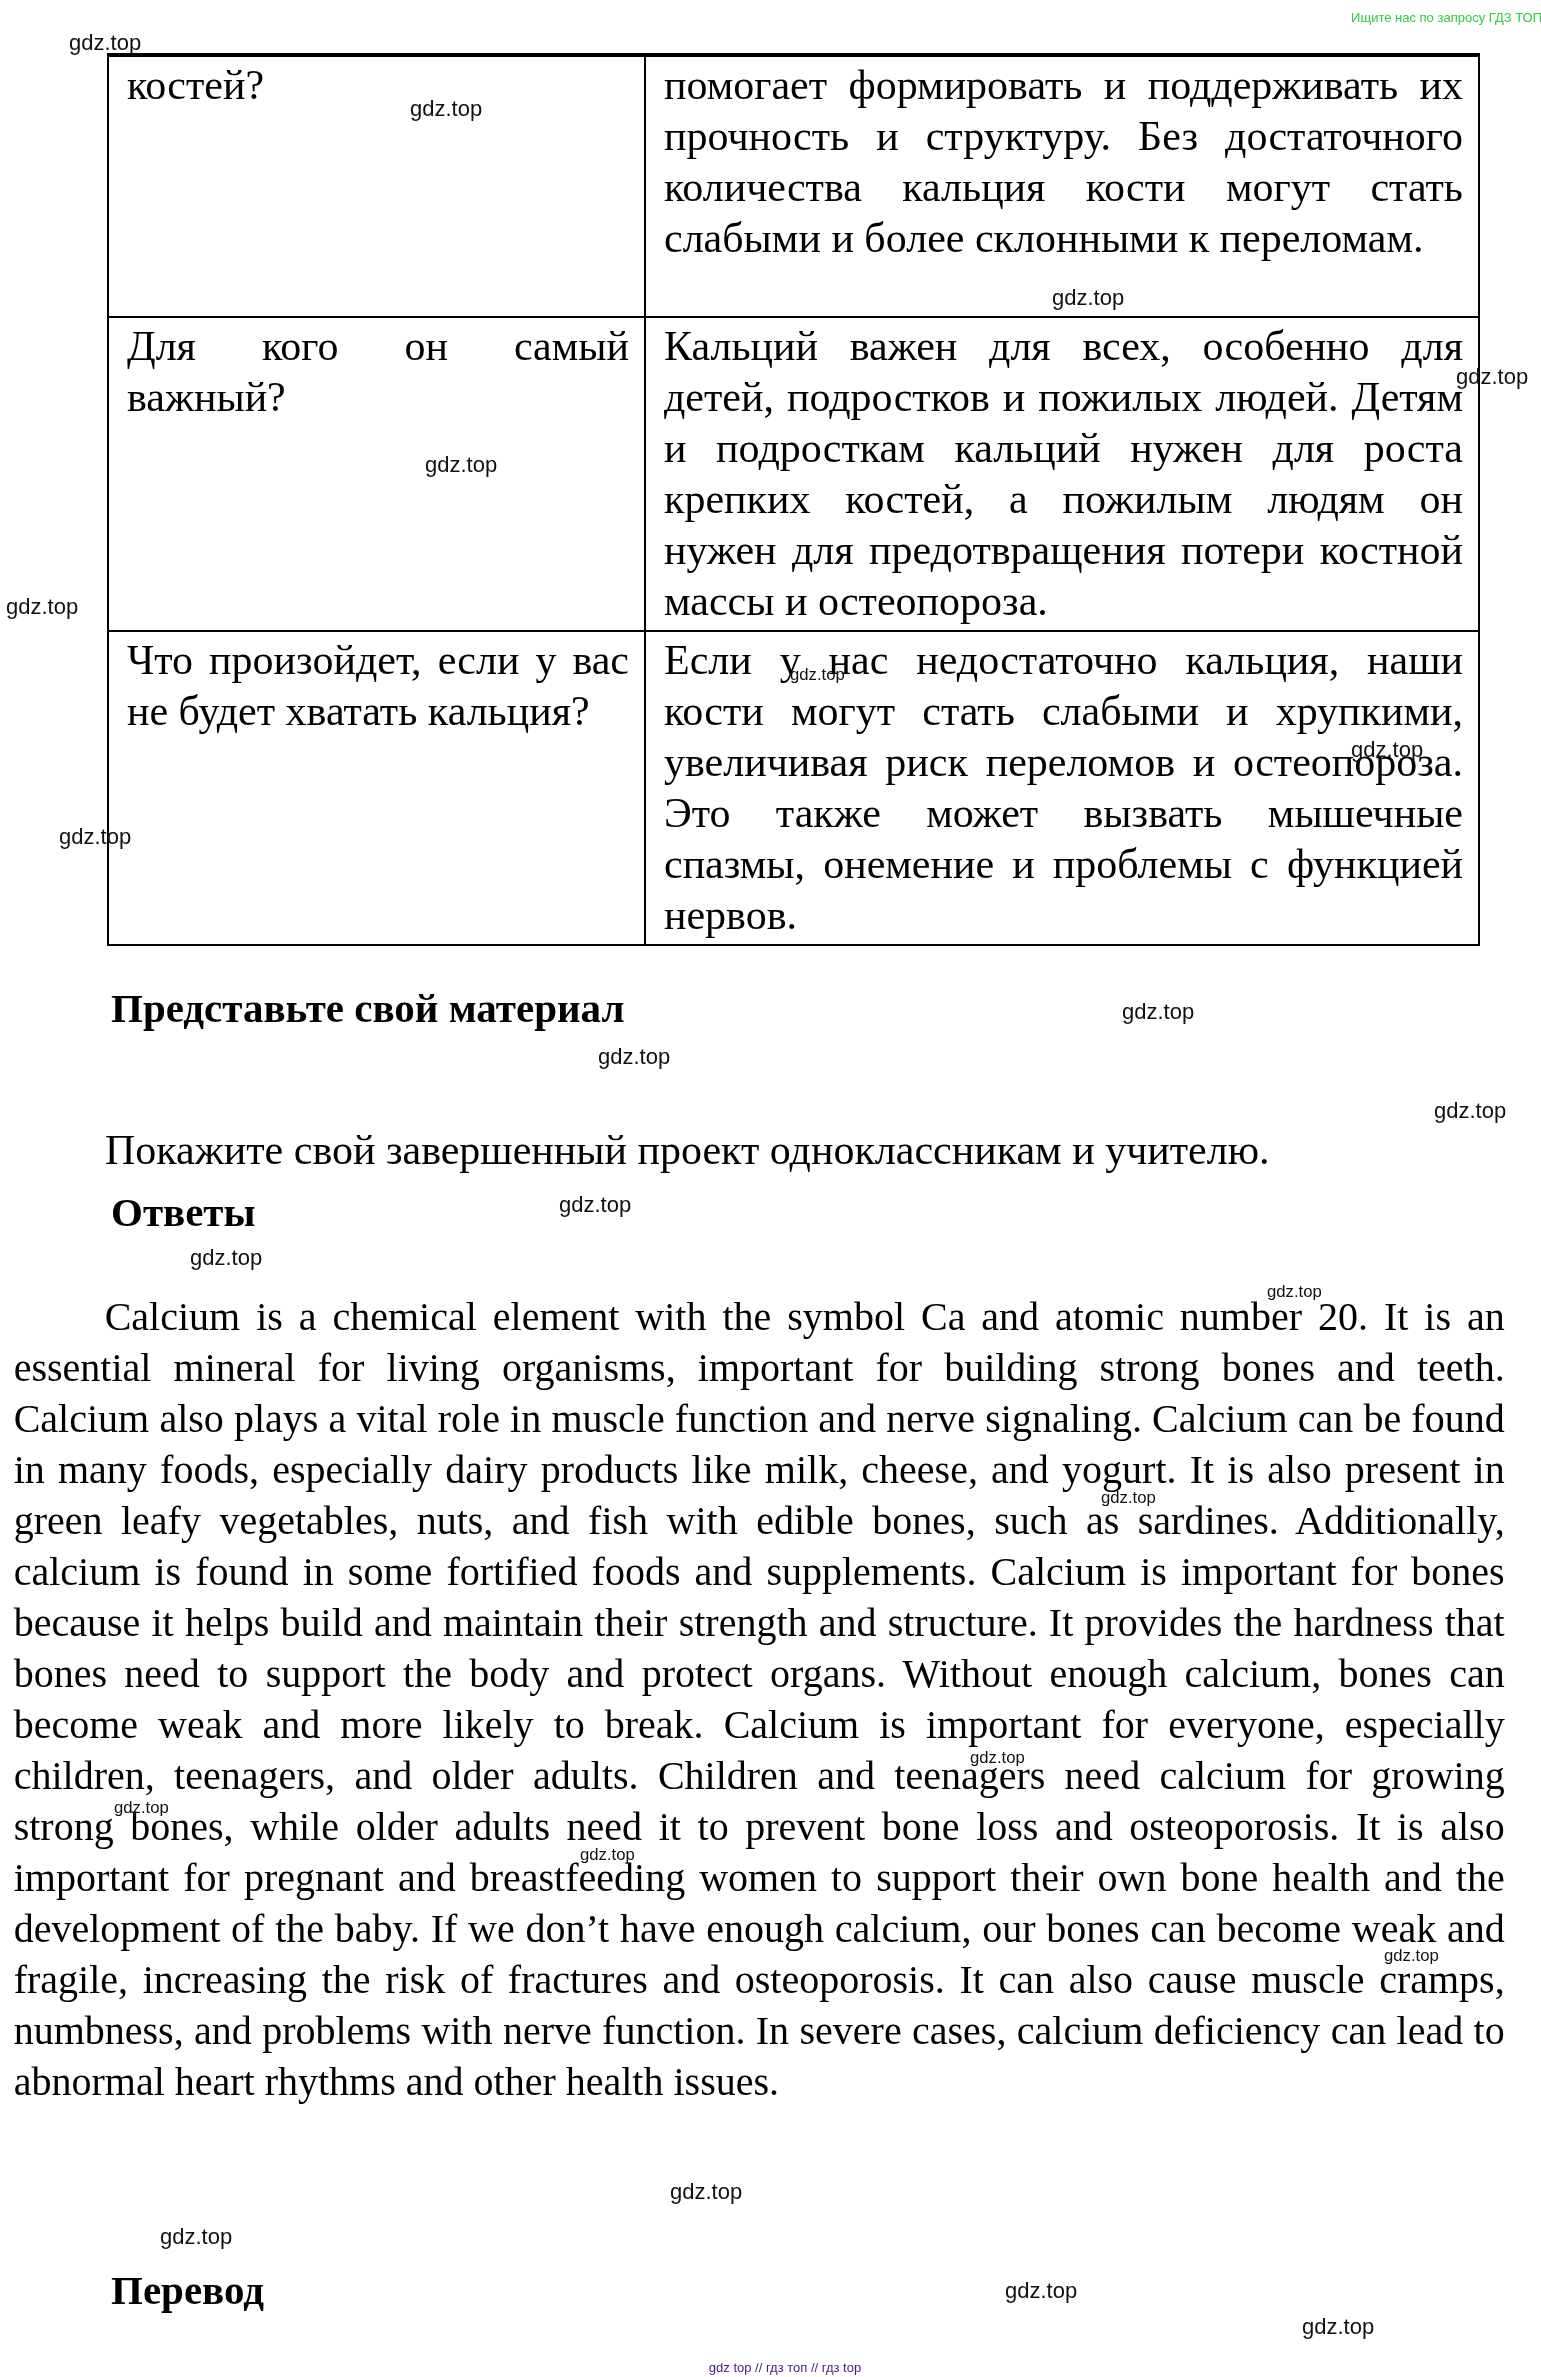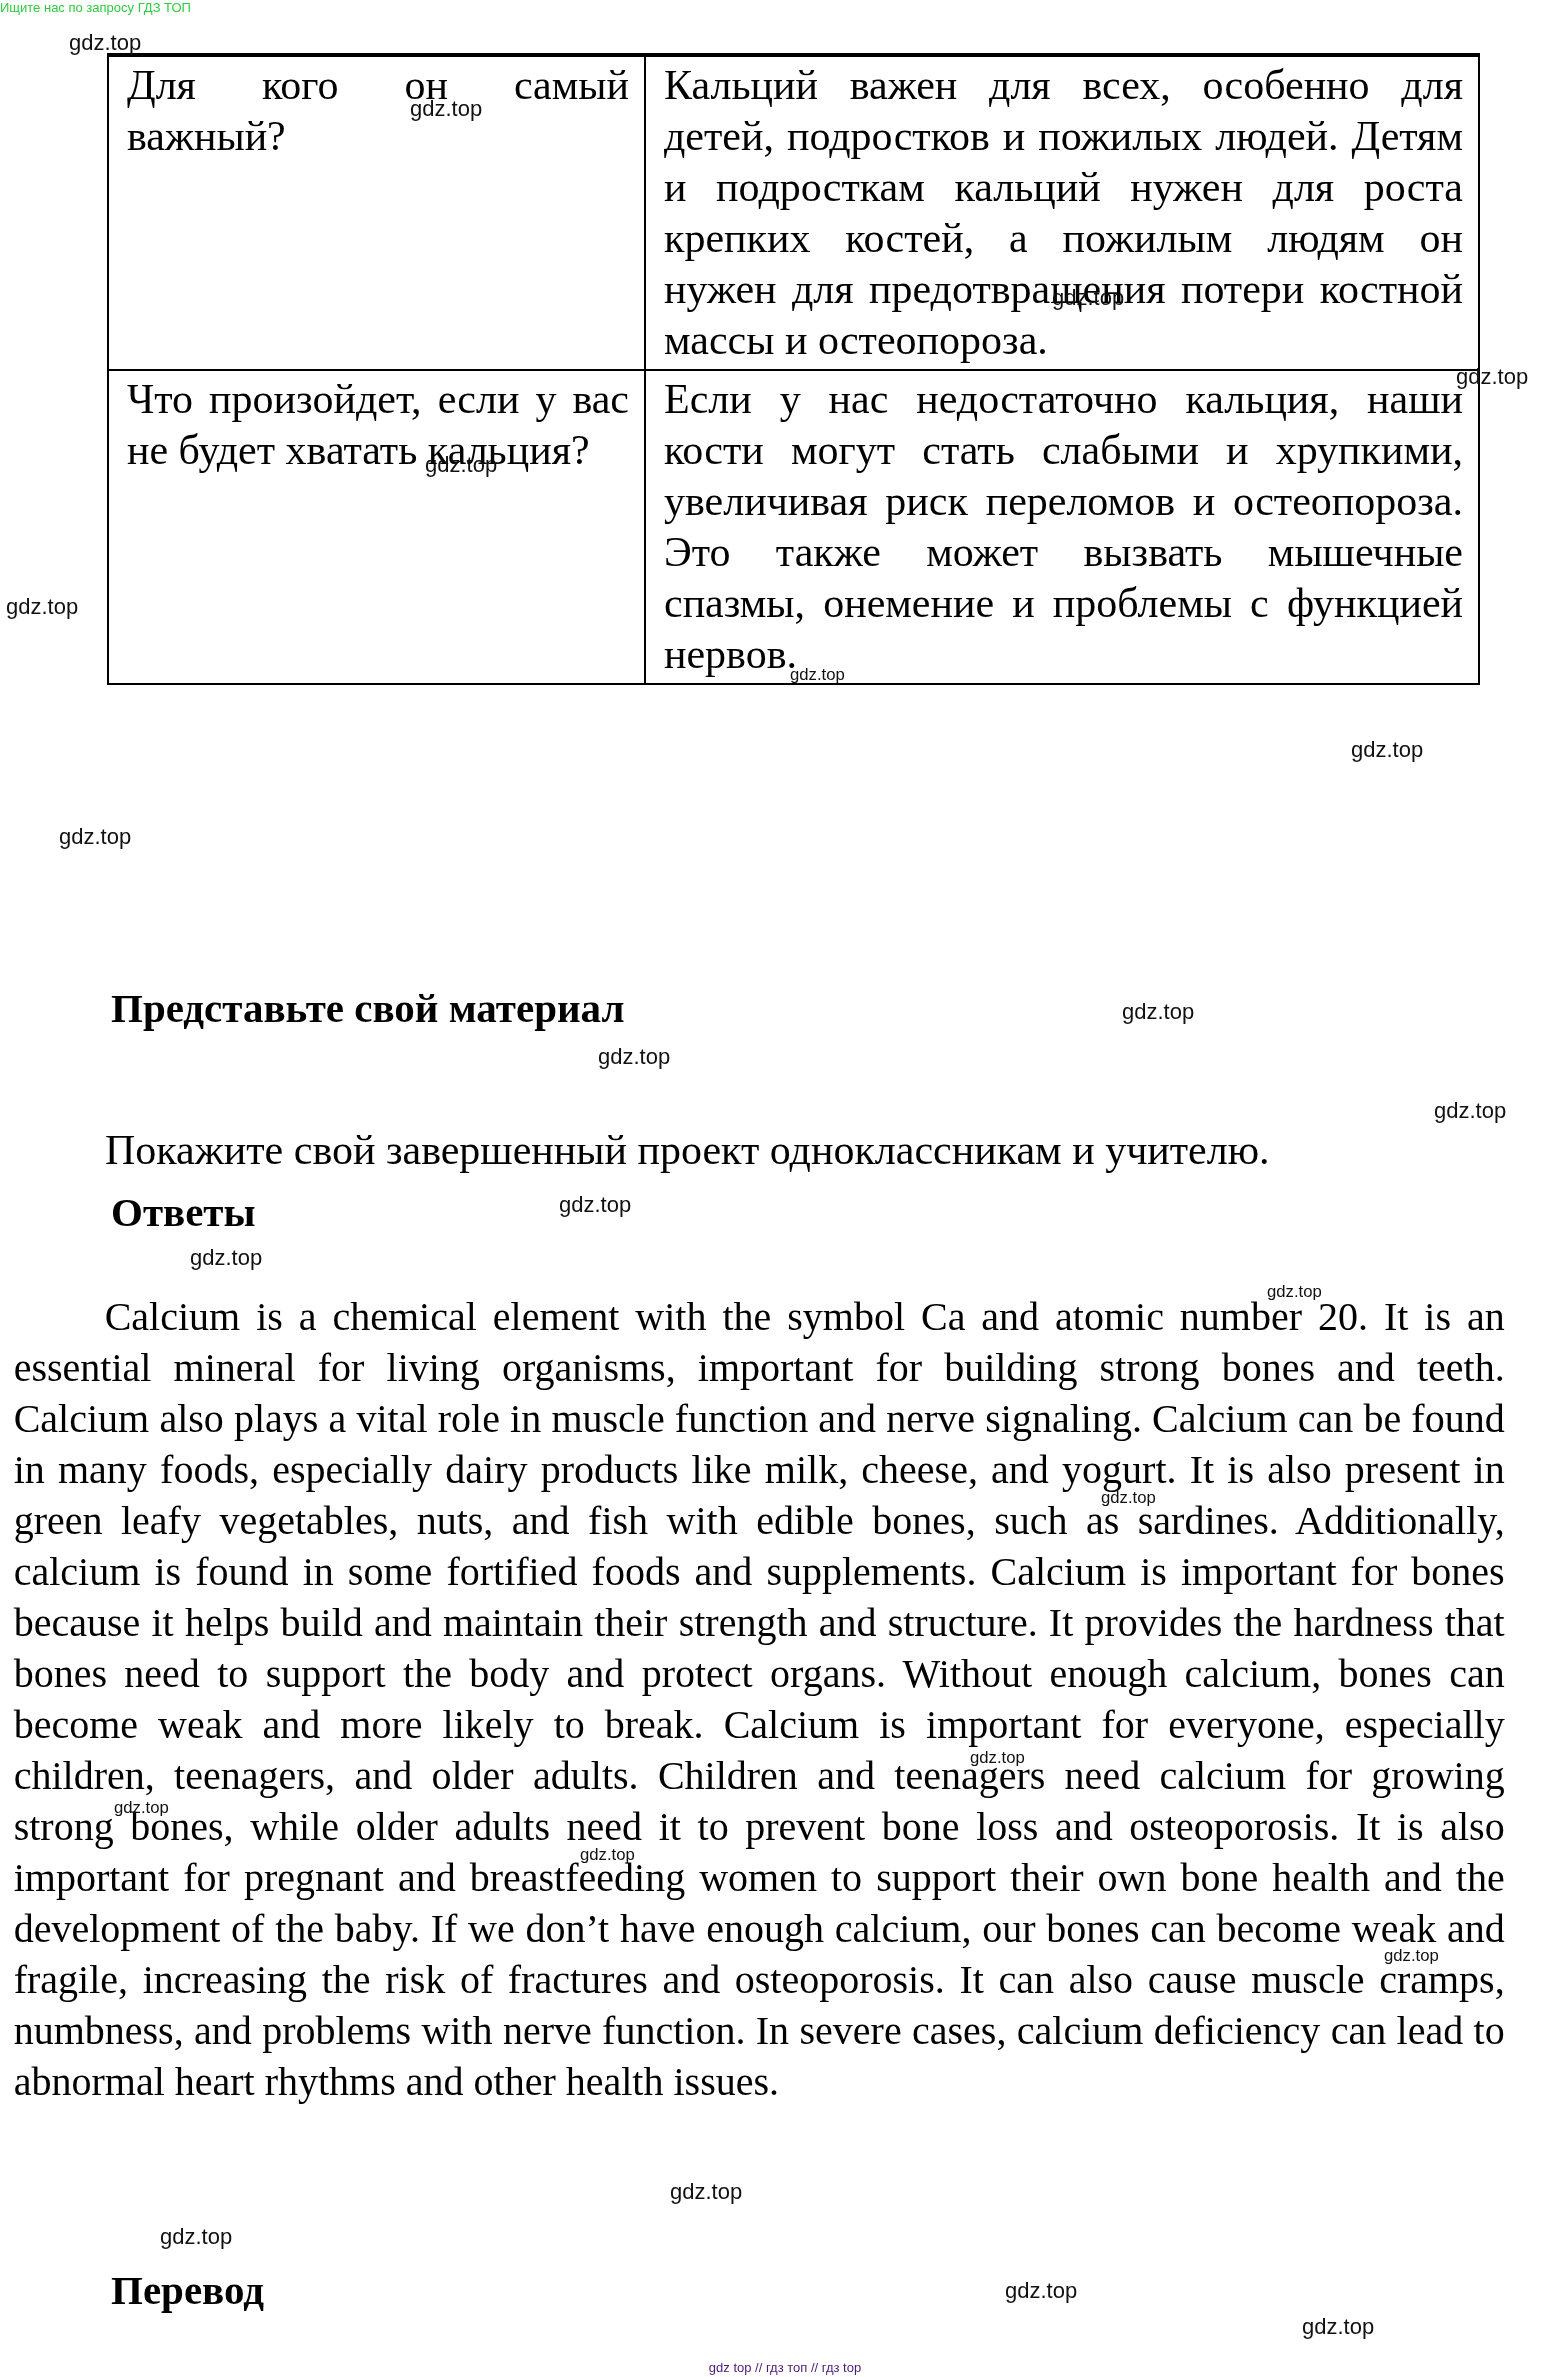--- a/index.html
+++ b/index.html
@@ -1,18 +1,18 @@
 <!DOCTYPE html>
 <html style="font-size:12px"><head>
 <meta charset="utf-8">
 <style>
   html, body { margin: 0; padding: 0; background: #ffffff; }
   body { width: 1542px; height: 2377px; position: relative; overflow: hidden;
          font-family: "Liberation Serif", "DejaVu Serif", serif; color: #000; }
-  .banner { position: absolute; top: 0; left: 0; width: 1542px; text-align: left;
+  .banner { position: absolute; top: 10px; left: 0; width: 1542px; text-align: right;
             font-family: "Liberation Sans", "DejaVu Sans", sans-serif; font-size: 13px; color: #2ecc40; }
   .footer { position: absolute; top: 2360px; left: 0; width: 1542px; text-align: center;
             font-family: "Liberation Sans", "DejaVu Sans", sans-serif; font-size: 13px; color: #4b1a7a; margin-left: 14px; }
   .wm { position: absolute; font-family: "Liberation Sans", "DejaVu Sans", sans-serif; font-size: 22px; color: #111; white-space: nowrap; }
   .wm.small { font-size: 16.7px; }
   table.qa { position: absolute; left: 107px; top: 53px; width: 1373px; border-collapse: collapse; }
   table.qa td { border: 2.3px solid #000; vertical-align: top; font-size: 42px; line-height: 51px;
                 padding: 3px 15px 3px 18px; text-align: justify; text-align-last: left; }
   table.qa tr:first-child td { border-top: 4.6px solid #000; }
   table.qa td.q { width: 502px; }
@@ -24,20 +24,24 @@
   .answer { position: absolute; left: 13.7px; top: 1291px; width: 1491px; font-size: 40px; line-height: 51px;
             text-align: justify; text-indent: 91px; margin: 0; }
 </style>
 </head>
 <body>
 
 <div class="banner">Ищите нас по запросу ГДЗ ТОП</div>
 
 <table class="qa">
   <tbody>
+      <tr class="r1">
+    <td class="q">костей?</td>
+    <td class="a">помогает формировать и поддерживать их прочность и структуру. Без достаточного количества кальция кости могут стать слабыми и более склонными к переломам.</td>
+  </tr>
   <tr class="r2">
     <td class="q">Для кого он самый важный?</td>
     <td class="a">Кальций важен для всех, особенно для детей, подростков и пожилых людей. Детям и подросткам кальций нужен для роста крепких костей, а пожилым людям он нужен для предотвращения потери костной массы и остеопороза.</td>
   </tr>
   <tr class="r3">
     <td class="q">Что произойдет, если у вас не будет хватать кальция?</td>
     <td class="a">Если у нас недостаточно кальция, наши кости могут стать слабыми и хрупкими, увеличивая риск переломов и остеопороза. Это также может вызвать мышечные спазмы, онемение и проблемы с функцией нервов.</td>
   </tr>
 </tbody>
   </table>

